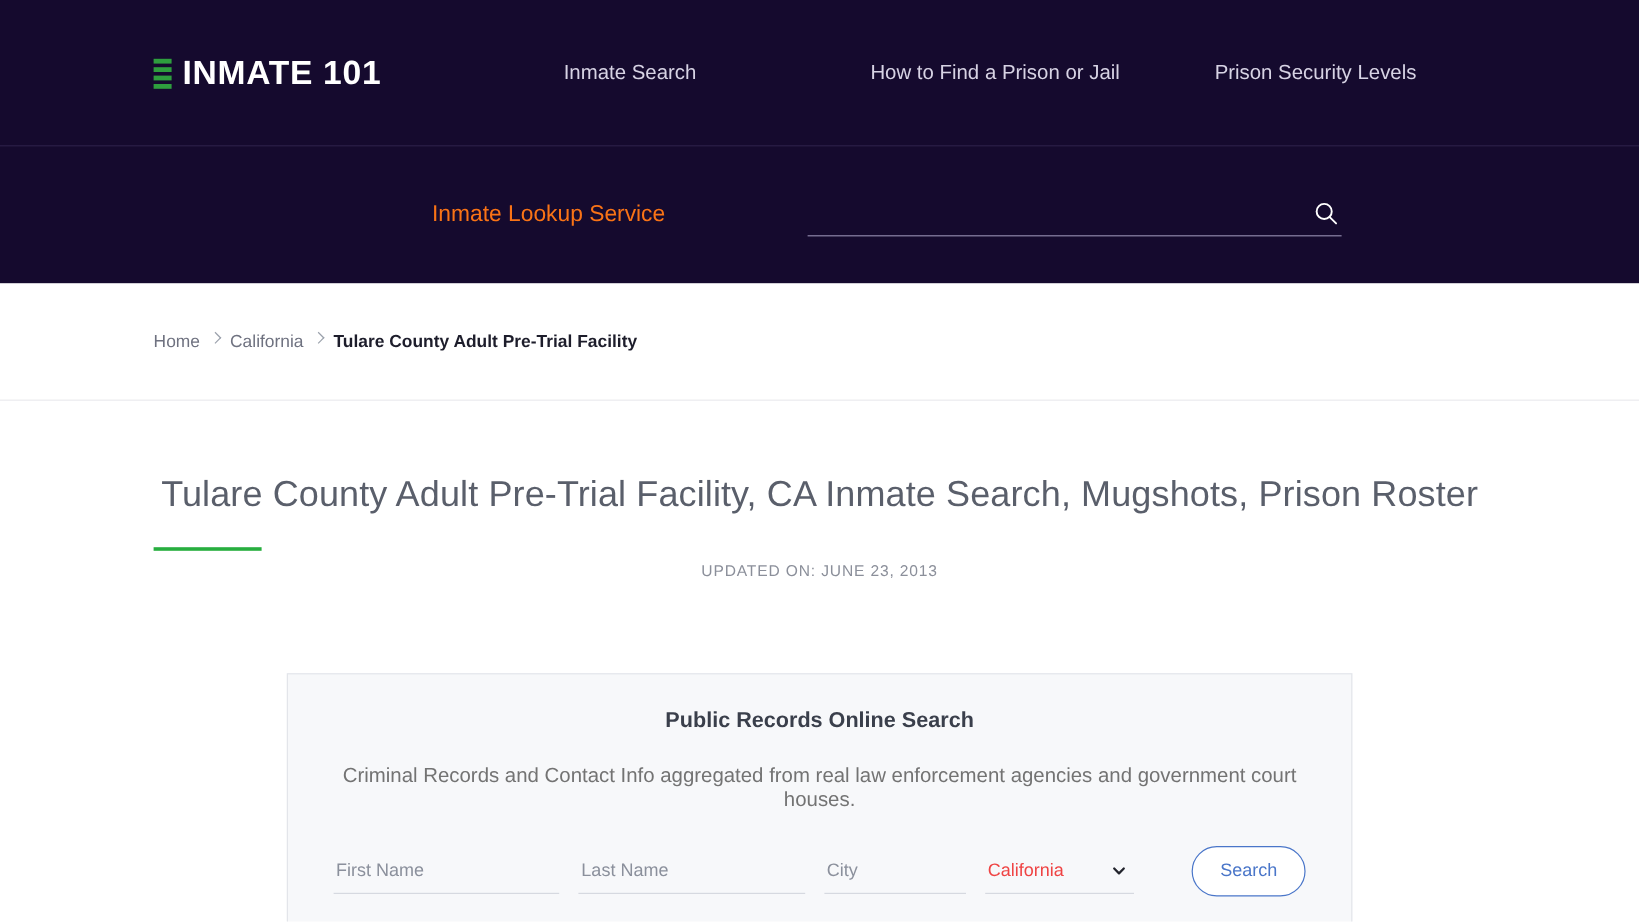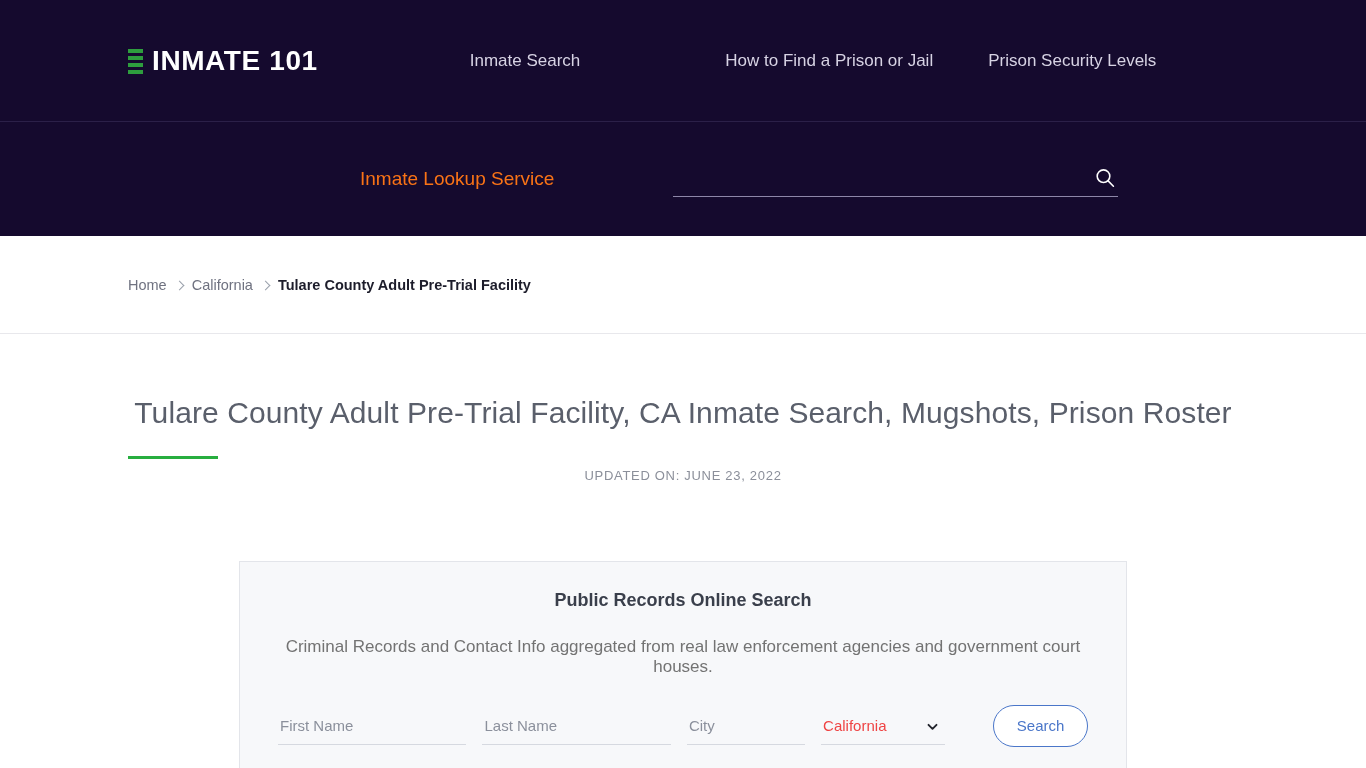--- a/index.html
+++ b/index.html
@@ -118,21 +118,21 @@
 
   
   .breadcrumb-bar {
     height: 98px;
     background: #ffffff;
     border-bottom: 1px solid #e8e8ec;
     display: flex;
     align-items: center;
     padding-left: 128px;
   }
-  .crumbs { display: flex; align-items: flex-end; gap: 9px; }
+  .crumbs { display: flex; align-items: flex-start; gap: 9px; }
   .crumb {
     font-size: 14.5px;
     color: #6f7280;
     text-decoration: none;
     cursor: pointer;
     white-space: nowrap;
   }
   .crumb.current {
     color: #1d1d2b;
     font-weight: bold;
@@ -273,21 +273,21 @@
         <i></i>
           <i></i>
           <i></i>
           <i></i>
       </span>
       <span class="brand-name">INMATE 101</span>
     </a>
 
     <nav class="nav-links">
       <a class="nav-link" style="margin-right:145px">Inmate Search</a>
-      <a class="nav-link" style="margin-right:55px">How to Find a Prison or Jail</a>
+      <a class="nav-link" style="margin-right:79px">How to Find a Prison or Jail</a>
       <a class="nav-link">Prison Security Levels</a>
     </nav>
   </div>
 
   <div class="lookup-bar">
     <span class="lookup-label">Inmate Lookup Service</span>
 
     <div class="lookup-search">
       <input class="lookup-input" type="text" placeholder="" style="">
       <span class="search-glass">
@@ -308,21 +308,21 @@
     <span class="crumb-sep"></span>
     <span class="crumb current">Tulare County Adult Pre-Trial Facility</span>
   </div>
 </div>
 
 <main class="main">
 
   <h1 class="page-title">Tulare County Adult Pre-Trial Facility, CA Inmate Search, Mugshots, Prison Roster</h1>
   <div class="title-rule"></div>
 
-  <div class="updated">UPDATED ON: JUNE 23, 2022</div>
+  <div class="updated">UPDATED ON: JUNE 23, 2013</div>
 
   <section class="records-card">
     <div class="card-title">Public Records Online Search</div>
     <div class="card-sub">Criminal Records and Contact Info aggregated from real law enforcement agencies and government court houses.</div>
 
     <div class="form-row">
 
       <div class="field f-first">
         <input type="text" placeholder="First Name" style="">
       </div>

